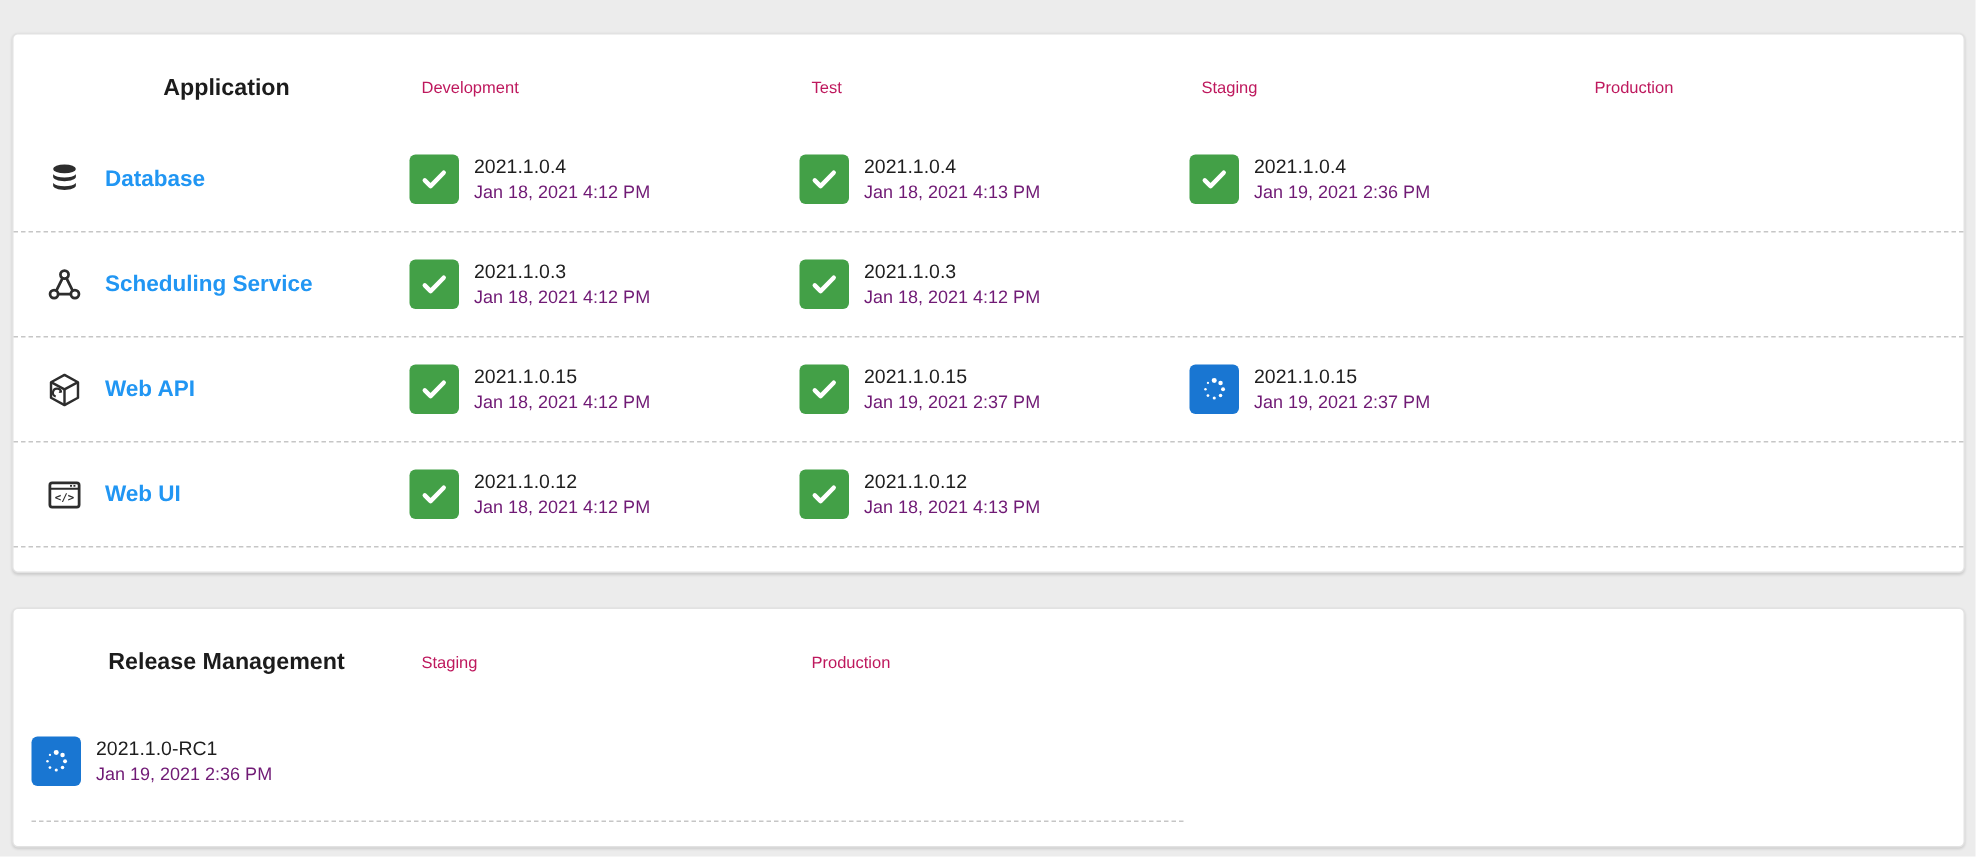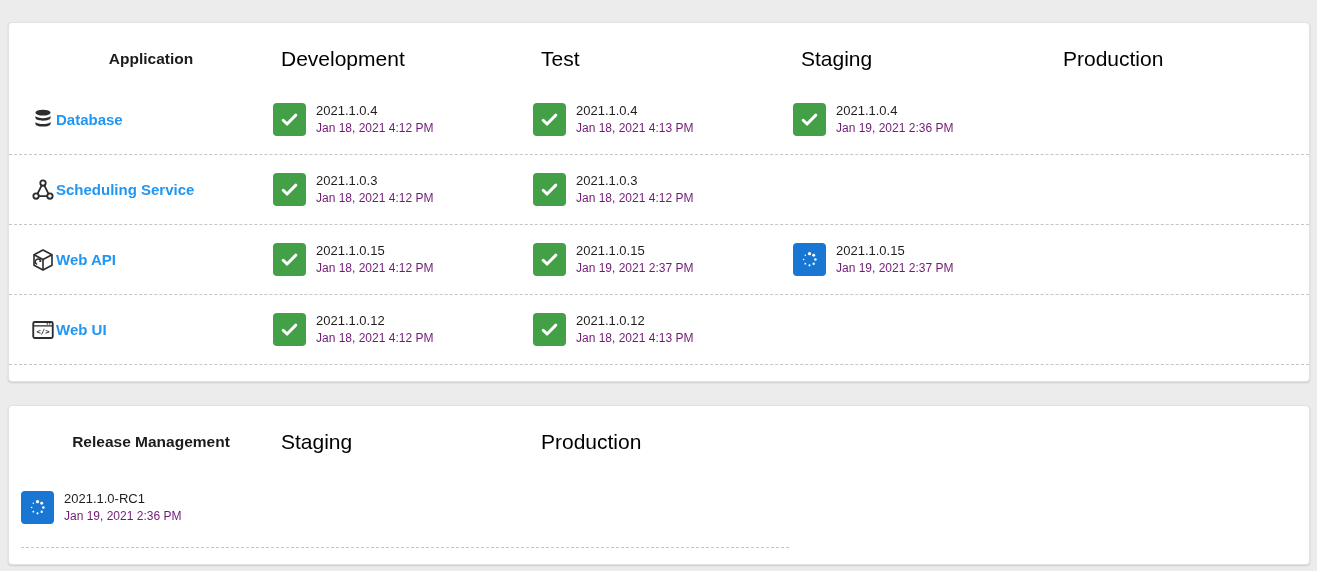--- a/index.html
+++ b/index.html
@@ -30,36 +30,36 @@
 
   .header-row { height:52px; }
   .section-title {
     font-size:15.5px;
     font-weight:bold;
     color:#1c1c1c;
     padding-left:8px;
     text-align:center;
   }
   .env-head {
-    font-size:21px;
-    color:#000000;
+    font-size:11px;
+    color:#be185d;
     padding-left:8px;
   }
 
   .app-row { height:70px; border-bottom:1px dashed #c6c6c6; }
   .release-row { height:80px; border-bottom:none; position:relative; }
   .release-row::after {
     content:"";
     position:absolute;
     left:12px; bottom:0;
     width:768px;
     border-bottom:1px dashed #c6c6c6;
   }
 
-  .app-col { display:flex; align-items:center; padding-left:9px; }
+  .app-col { display:flex; align-items:center; gap:14px; padding-left:9px; }
   .app-icon { width:26px; height:26px; flex:0 0 26px; }
   .app-icon svg { width:26px; height:26px; display:block; }
   .app-link {
     color:#2196F3;
     font-size:15px;
     font-weight:bold;
     text-decoration:none;
     cursor:pointer;
   }
 

